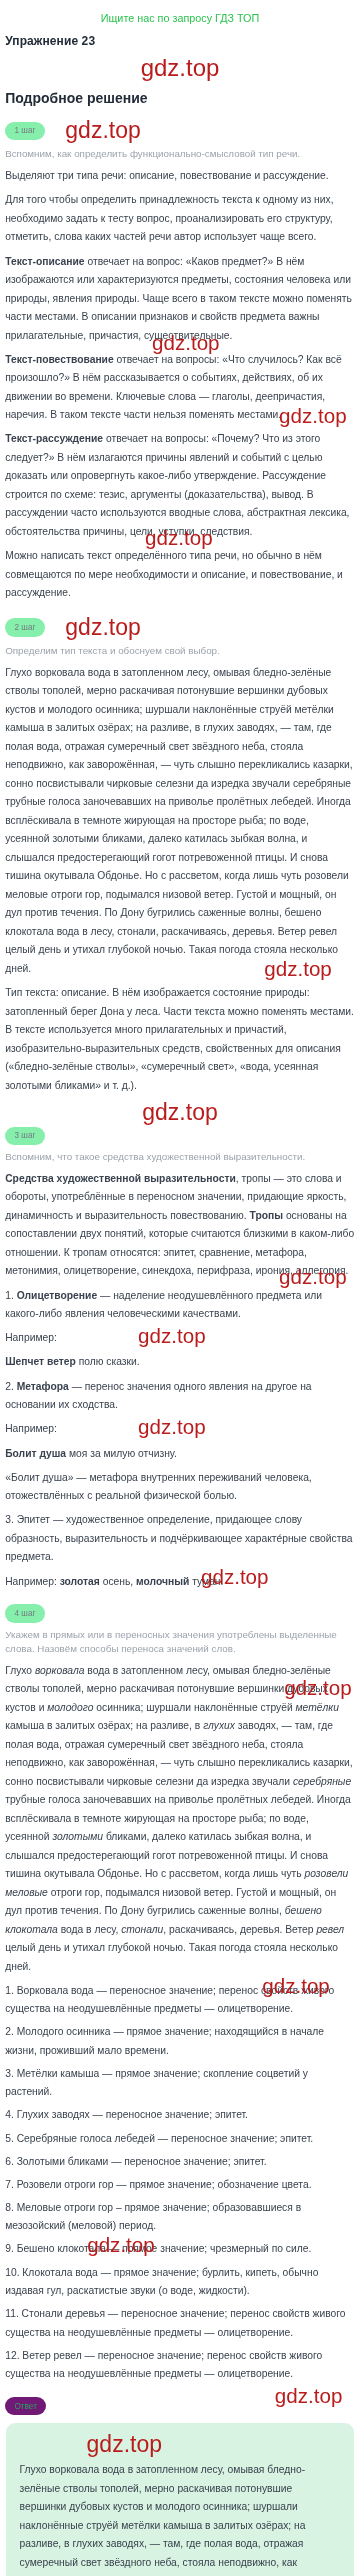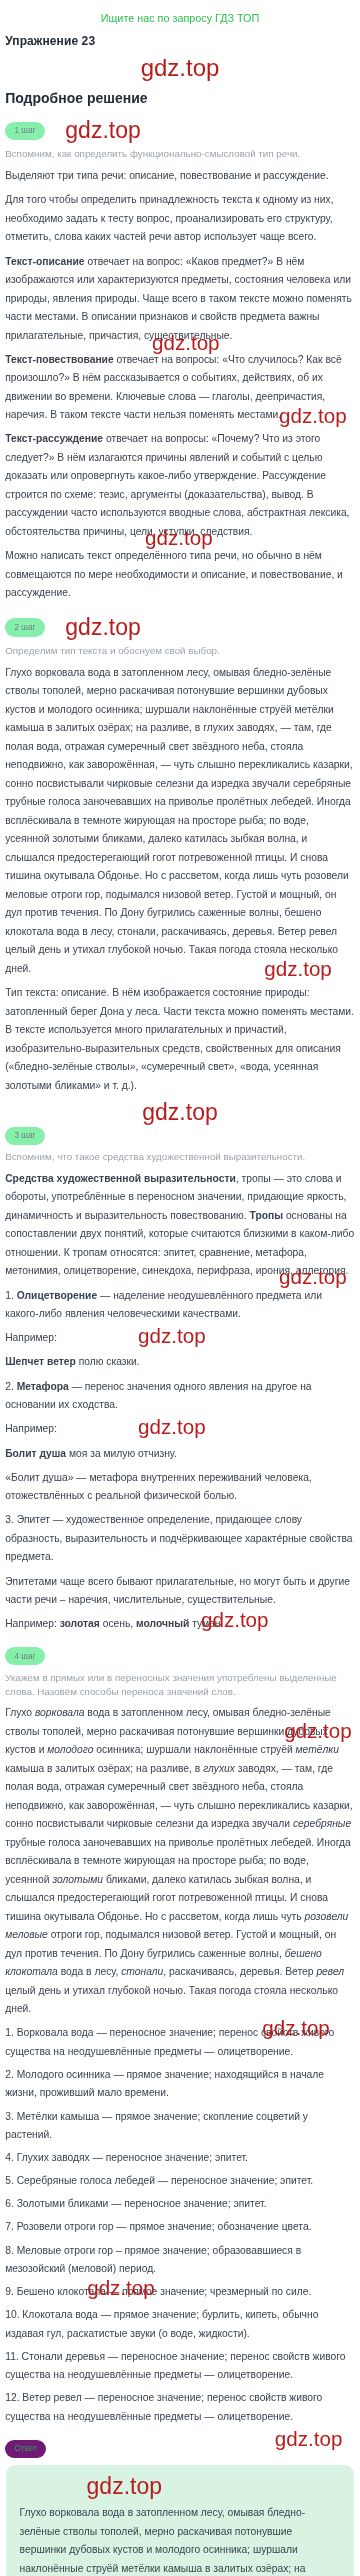--- a/index.html
+++ b/index.html
@@ -126,21 +126,20 @@
     <p class="para"><span>2. </span><span style="font-weight: 700;">Метафора</span><span> — перенос значения одного явления на другое на основании их сходства.</span></p>
 
     <div class="rel">
       <p class="para">Например:</p>
       <span class="wm wm-abs" style="left:38%; top:-3.1px;">gdz.top</span>
     </div>
     <p class="para"><span style="font-weight: 700;">Болит душа</span><span> моя за милую отчизну.</span></p>
 
     <p class="para"><span>«Болит душа» — метафора внутренних переживаний человека, отожествлённых с реальной физической болью.</span></p>
     <p class="para"><span>3. Эпитет — художественное определение, придающее слову образность, выразительность и подчёркивающее характе́рные свойства предмета.</span></p>
-    <p class="para"><span>Эпитетами чаще всего бывают прилагательные, но могут быть и другие части речи – наречия, числительные, существительные.</span></p>
 
     <div class="rel">
       <p class="para"><span>Например: </span><span style="font-weight: 700;">золотая</span><span> осень, </span><span style="font-weight: 700;">молочный</span><span> туман.</span></p>
       <span class="wm wm-abs" style="left:56%; top:-5.2px;">gdz.top</span>
     </div>
 
     <div class="badge-row">
       <span class="badge">4 шаг</span>
     </div>
     <p class="hint">Укажем в прямых или в переносных значения употреблены выделенные слова. Назовём способы переноса значений слов.</p>

